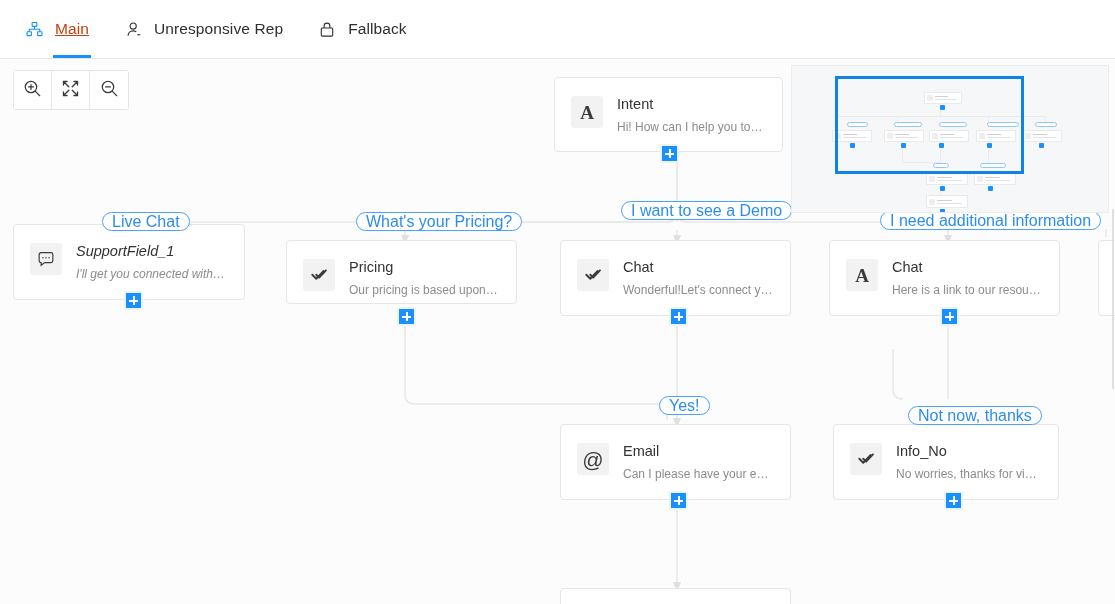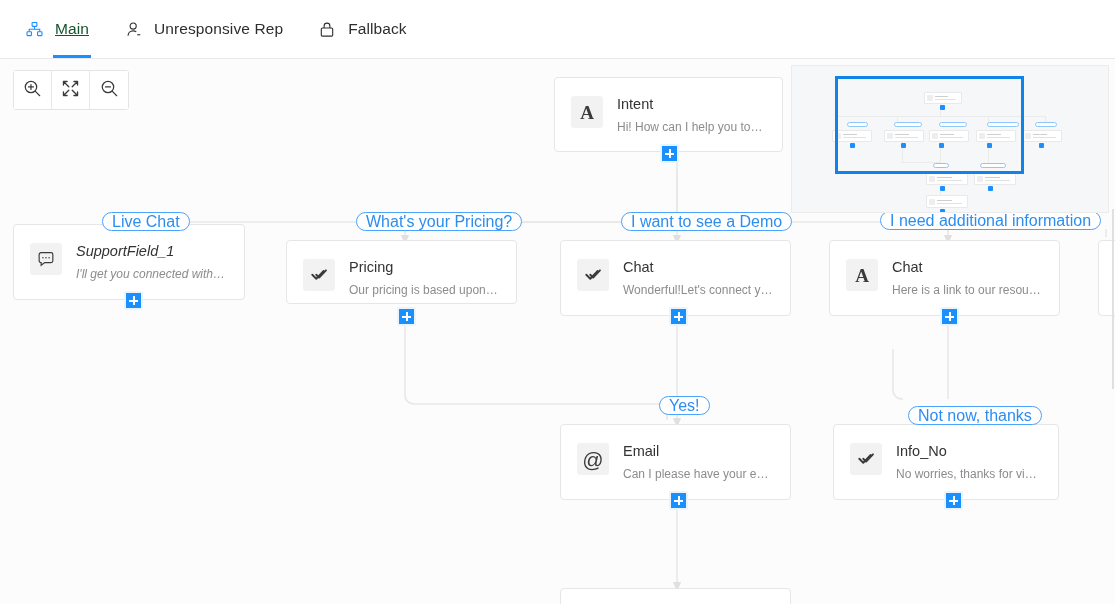--- a/index.html
+++ b/index.html
@@ -35,21 +35,21 @@
     width: 20px; height: 20px;
     display: flex; align-items: center; justify-content: center;
     margin-right: 11px;
   }
   .tab .tab-label {
     font-size: 15.5px;
     color: #2e2e2e;
     letter-spacing: .1px;
     white-space: nowrap;
   }
-  .tab.active .tab-label { color: #14532d; text-decoration: underline; }
+  .tab.active .tab-label { color: #c2410c; text-decoration: underline; }
   .tab.active .underline {
     position: absolute;
     left: 31px; right: 0px; bottom: 0;
     height: 3px;
     background: #1890ff;
   }
 
   
   .canvas {
     position: absolute;
@@ -343,21 +343,21 @@
       <path d="M893,290 V330 Q893,340 903,340"></path>
 
       <path d="M677,450 V528" marker-end="url(#arrow)"></path>
 
       <path d="M1106,170 V178"></path>
     </g>
   </svg>
 
   <div class="edge-label" style="left:102px; top:153px;">Live Chat</div>
   <div class="edge-label" style="left:356px; top:153px;">What's your Pricing?</div>
-  <div class="edge-label" style="left:621px; top:153px;">I want to see a Demo</div>
+  <div class="edge-label" style="left:621px; top:142px;">I want to see a Demo</div>
   <div class="edge-label" style="left:880px; top:152px;">I need additional information</div>
   <div class="edge-label" style="left:659px; top:337px;">Yes!</div>
   <div class="edge-label" style="left:908px; top:347px;">Not now, thanks</div>
 
   <div class="node" style="left:554px; top:18px; width:229px; height:75px;">
     <div class="node-inner">
       <div class="node-icon">
         <span class="glyph-a">A</span>
       </div>
       <div class="node-text">

